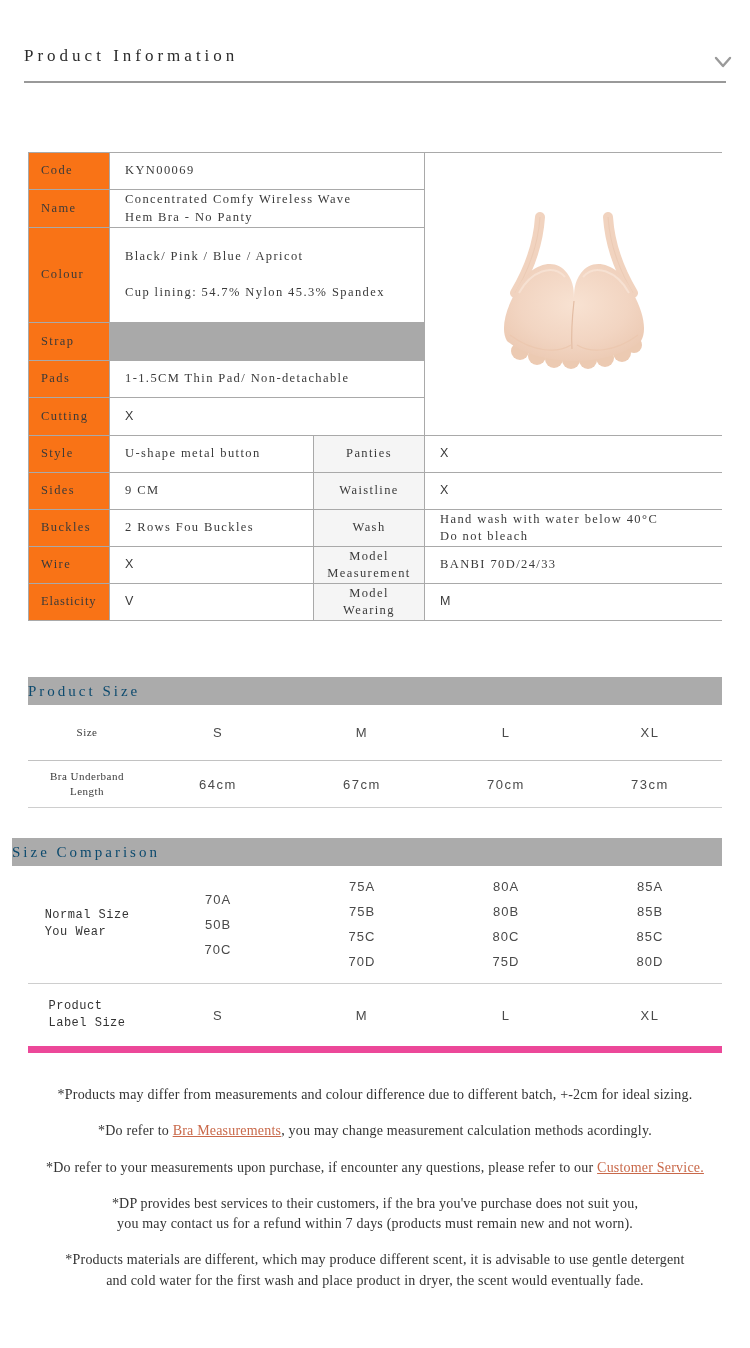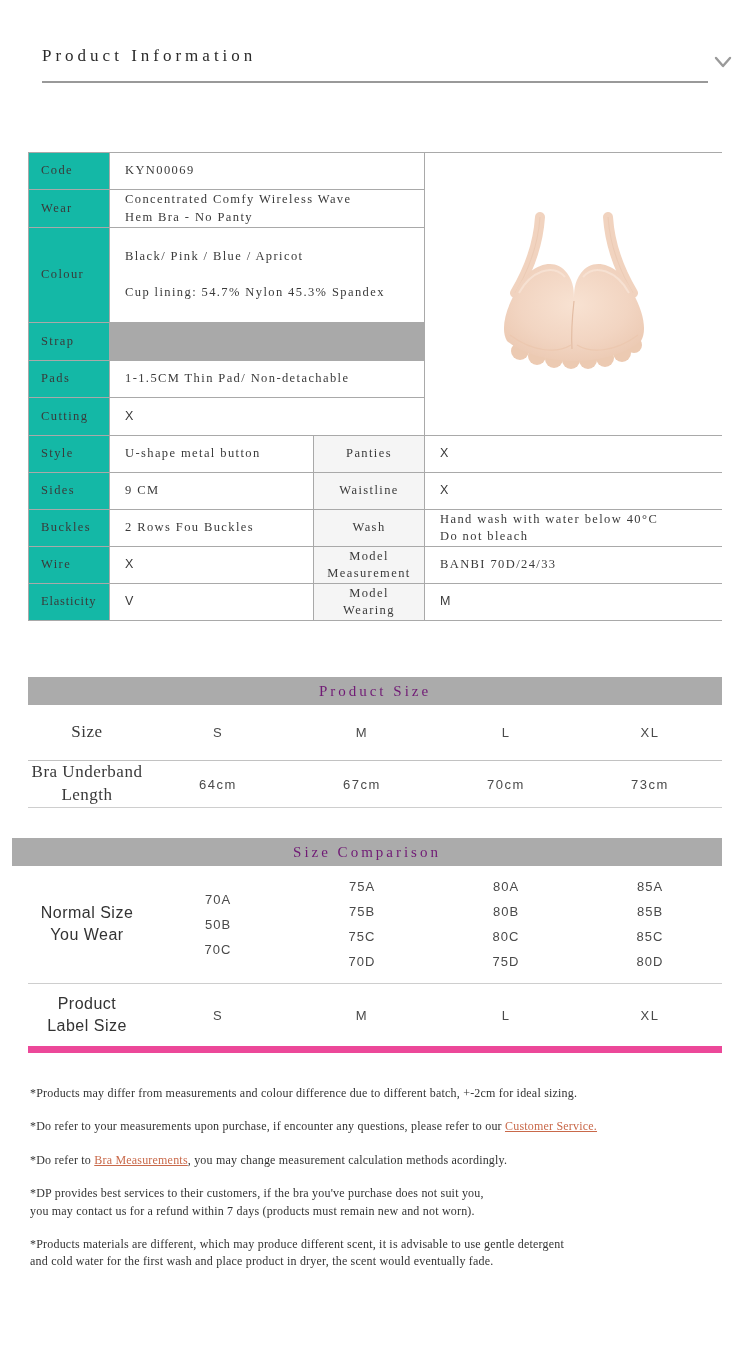--- a/index.html
+++ b/index.html
@@ -1,67 +1,67 @@
 <!DOCTYPE html>
 <html><head>
 <meta charset="utf-8">
 <style>
   html,body { margin:0; padding:0; background:#fff; }
   body { width:750px; font-family:"Liberation Serif", serif; color:#3a3a3a; }
   .page { width:750px; height:1348px; position:relative; background:#fff; overflow:hidden; }
 
   
-  .hdr { padding:46px 42px 0; position:relative; }
+  .hdr { padding:46px 24px 0; position:relative; }
   .hdr-title { font-size:17px; letter-spacing:4px; color:#2b2b2b; }
   .hdr-rule { margin-top:15px; border-bottom:2px solid #999; }
   .hdr-chevron { position:absolute; right:18px; top:56px; width:18px; height:13px; cursor:pointer; }
 
   
   .ptable { margin:69px 28px 0; display:grid;
             grid-template-columns:80px 203px 110px 297px;
             grid-template-rows:36px 37px 94px 37px 36px 37px 36px 36px 36px 36px 36px;
             background:#a9a9a9; gap:1px; border:1px solid #a9a9a9; }
   .cell { display:flex; align-items:center; background:#fff; padding:2px 6px 2px 12px;
           font-size:12.5px; letter-spacing:1.4px; line-height:1.4; color:#3a3a3a; }
-  .lbl { background:#14b8a6; }
+  .lbl { background:#f97316; }
   .lbl2 { background:#f5f5f5; justify-content:center; text-align:center; padding:2px 4px; }
   .val { padding-left:15px; }
   .pre { white-space:pre-line; }
   .sans { font-family:"Liberation Sans", sans-serif; letter-spacing:0.8px; }
   .colour-val { flex-direction:column; align-items:flex-start; justify-content:space-evenly; }
   .img-cell { justify-content:center; align-items:center; padding:0; }
 
   
   .bar { margin:0 28px; height:28px; background:#ababab; display:flex; align-items:center;
-         justify-content:center; font-size:15px; letter-spacing:3px; color:#701a75; }
+         justify-content:flex-start; font-size:15px; letter-spacing:3px; color:#0c4a6e; }
   .bar-psize { margin-top:56px; }
   .bar-scomp { margin-top:30px;margin-left:12px; }
 
   
   .grid5 { margin:0 28px; display:grid; grid-template-columns:118px repeat(4,1fr); }
   .ps-head { height:55px; align-items:center; text-align:center; font-size:14px;
              letter-spacing:1.5px; border-bottom:1px solid #c2c2c2; }
   .ps-head > div, .ps-body > div { display:flex; align-items:center; justify-content:center; }
   .ps-body { height:46px; align-items:center; text-align:center; border-bottom:1px solid #cecece; }
-  .ps-rowlabel { font-size:17px; letter-spacing:0.5px; white-space:pre-line; line-height:1.35; }
+  .ps-rowlabel { font-size:11px; letter-spacing:0.5px; white-space:pre-line; line-height:1.35; }
   .size-val { font-family:"Liberation Sans", sans-serif; font-size:13px; letter-spacing:1.5px; color:#4a4a4a; }
 
   
   .sc-matrix { padding:8px 0 9px; border-bottom:1px solid #cecece; }
   .sc-matrix > div { display:flex; flex-direction:column; justify-content:center; align-items:center; min-height:100px; }
   .sc-item { height:25px; line-height:25px; font-family:"Liberation Sans", sans-serif;
              font-size:13px; letter-spacing:1px; color:#4a4a4a; }
-  .sc-label { font-size:16px; letter-spacing:0.5px; white-space:pre-line; text-align:center; line-height:1.4; color:#333; font-family:Liberation Sans, sans-serif; }
+  .sc-label { font-size:12px; letter-spacing:0.5px; white-space:pre-line; text-align:left; line-height:1.4; color:#333; font-family:Liberation Mono, monospace; }
   .sc-row2 { height:62px; align-items:center; text-align:center; border-bottom:7px solid #ec4899; }
   .sc-row2 > div { display:flex; align-items:center; justify-content:center; }
 
   
   .notes { margin:32px 30px 0; }
-  .note { margin-bottom:16px; font-size:12px; letter-spacing:0.2px; line-height:1.45;
-          color:#333; white-space:pre-line; }
+  .note { margin-bottom:16px; font-size:14px; letter-spacing:0.2px; line-height:1.45;
+          color:#333; white-space:pre-line;text-align:center; }
   .link { color:#c9694a; text-decoration:underline; cursor:pointer; }
 
   
   .bra-svg { display:block; }
 </style>
 </head>
 <body>
 
 <div class="page">
 
@@ -110,21 +110,21 @@
         <path d="M100,112 C98,130 97,144 98,160" stroke="#e3bda4" stroke-width="1.2" fill="none"></path>
 
         <path d="M36,146 C60,164 84,164 97,156" stroke="#ecc8b0" stroke-width="1.2" fill="none"></path>
         <path d="M164,146 C140,164 116,164 103,156" stroke="#ecc8b0" stroke-width="1.2" fill="none"></path>
 
         <path d="M45,104 C57,82 79,74 91,88" stroke="#f8e4d6" stroke-width="2" fill="none" opacity="0.8"></path>
         <path d="M155,104 C143,82 121,74 109,88" stroke="#f8e4d6" stroke-width="2" fill="none" opacity="0.8"></path>
       </svg>
     </div>
 
-    <div class="cell lbl" style="grid-area:2/1">Wear</div>
+    <div class="cell lbl" style="grid-area:2/1">Name</div>
     <div class="cell lbl" style="grid-area:3/1">Colour</div>
 
     <div class="cell val pre" style="grid-row:2;grid-column:2/span 2">Concentrated Comfy Wireless Wave
 Hem Bra - No Panty</div>
     <div class="cell val colour-val" style="grid-row:3;grid-column:2/span 2">
       <div>Black/ Pink / Blue / Apricot</div>
       <div>Cup lining: 54.7% Nylon 45.3% Spandex</div>
     </div>
 
     <div class="cell lbl" style="grid-area:4/1">Strap</div>
@@ -217,21 +217,21 @@
     <div class="sc-label">Product
 Label Size</div>
     <div class="size-val">S</div>
     <div class="size-val">M</div>
     <div class="size-val">L</div>
     <div class="size-val">XL</div>
   </div>
 
   <div class="notes">
     <div class="note">*Products may differ from measurements and colour difference due to different batch, +-2cm for ideal sizing.</div>
+    <div class="note"><span>*Do refer to </span><span class="link">Bra Measurements</span><span>, you may change measurement calculation methods acordingly.</span></div>
     <div class="note"><span>*Do refer to your measurements upon purchase, if encounter any questions, please refer to our </span><span class="link">Customer Service.</span></div>
-    <div class="note"><span>*Do refer to </span><span class="link">Bra Measurements</span><span>, you may change measurement calculation methods acordingly.</span></div>
     <div class="note">*DP provides best services to their customers, if the bra you've purchase does not suit you,
 you may contact us for a refund within 7 days (products must remain new and not worn).</div>
     <div class="note">*Products materials are different, which may produce different scent, it is advisable to use gentle detergent
 and cold water for the first wash and place product in dryer, the scent would eventually fade.</div>
   </div>
 
 </div>
 
 </body></html>

